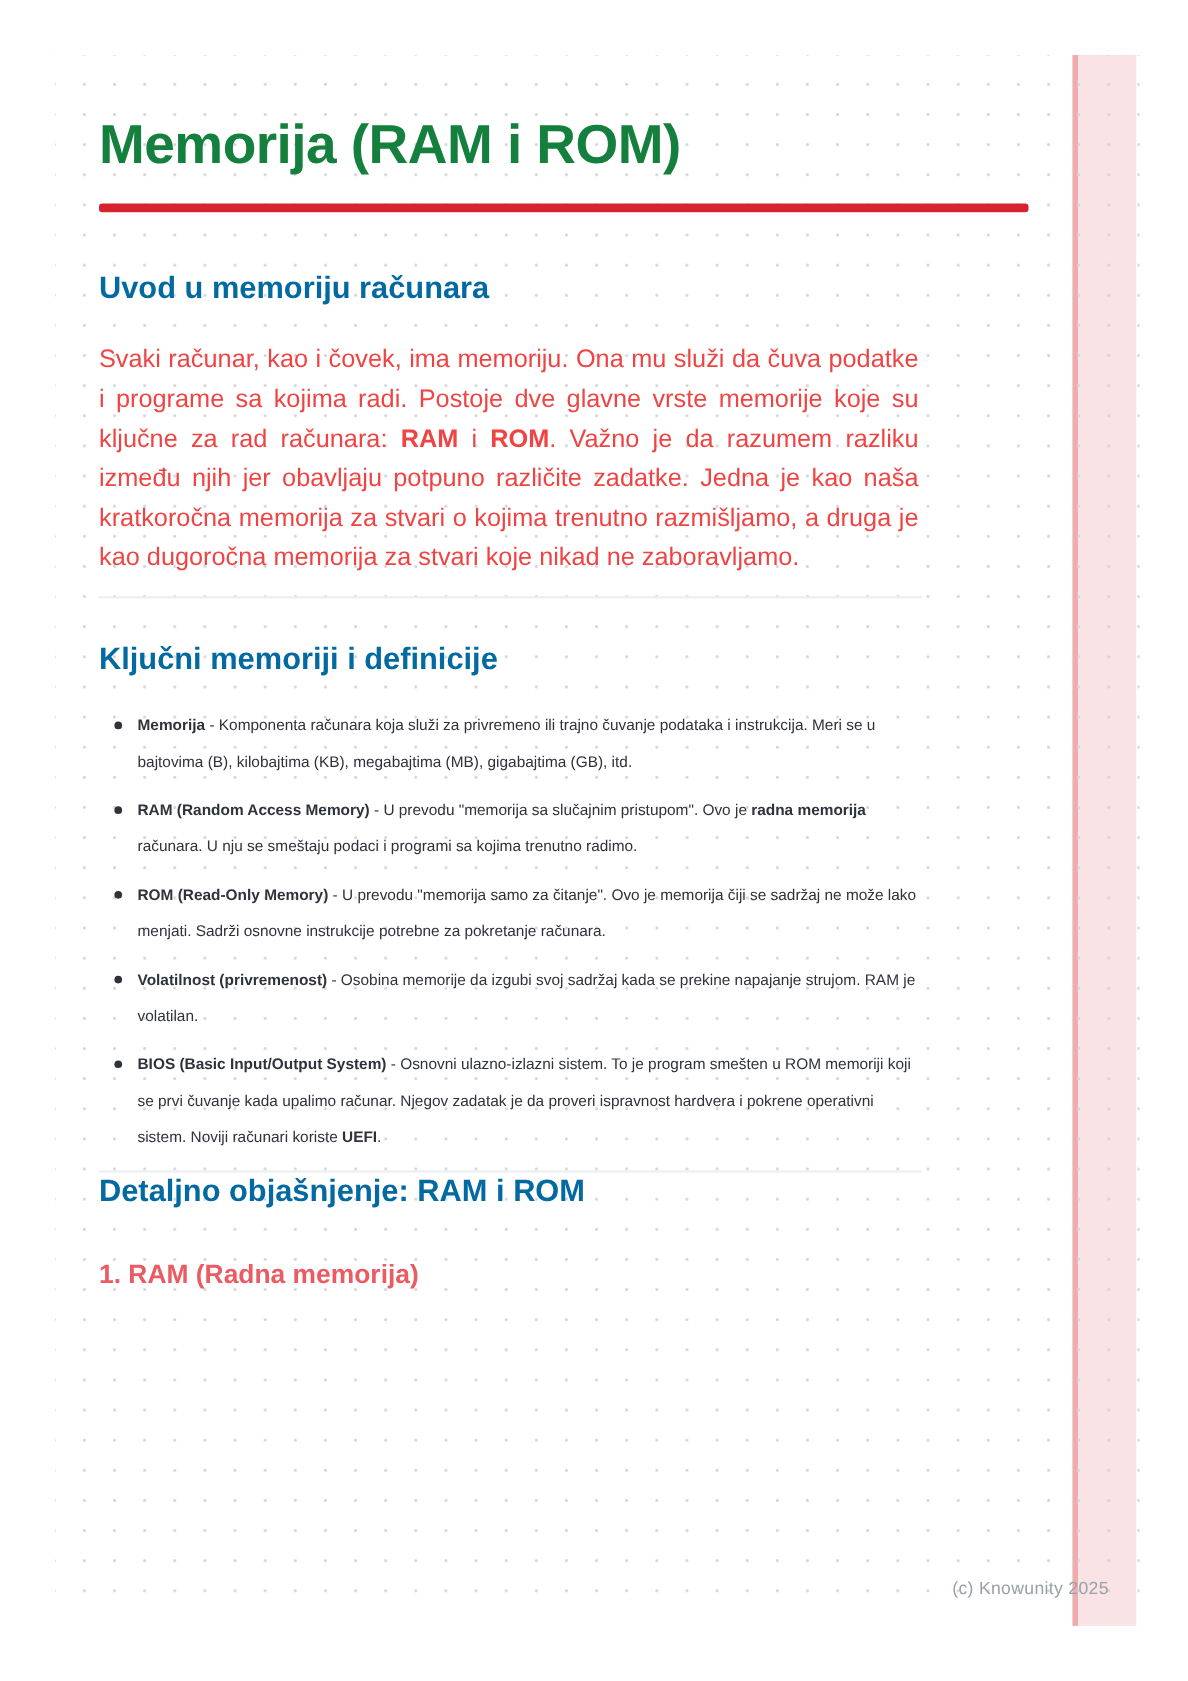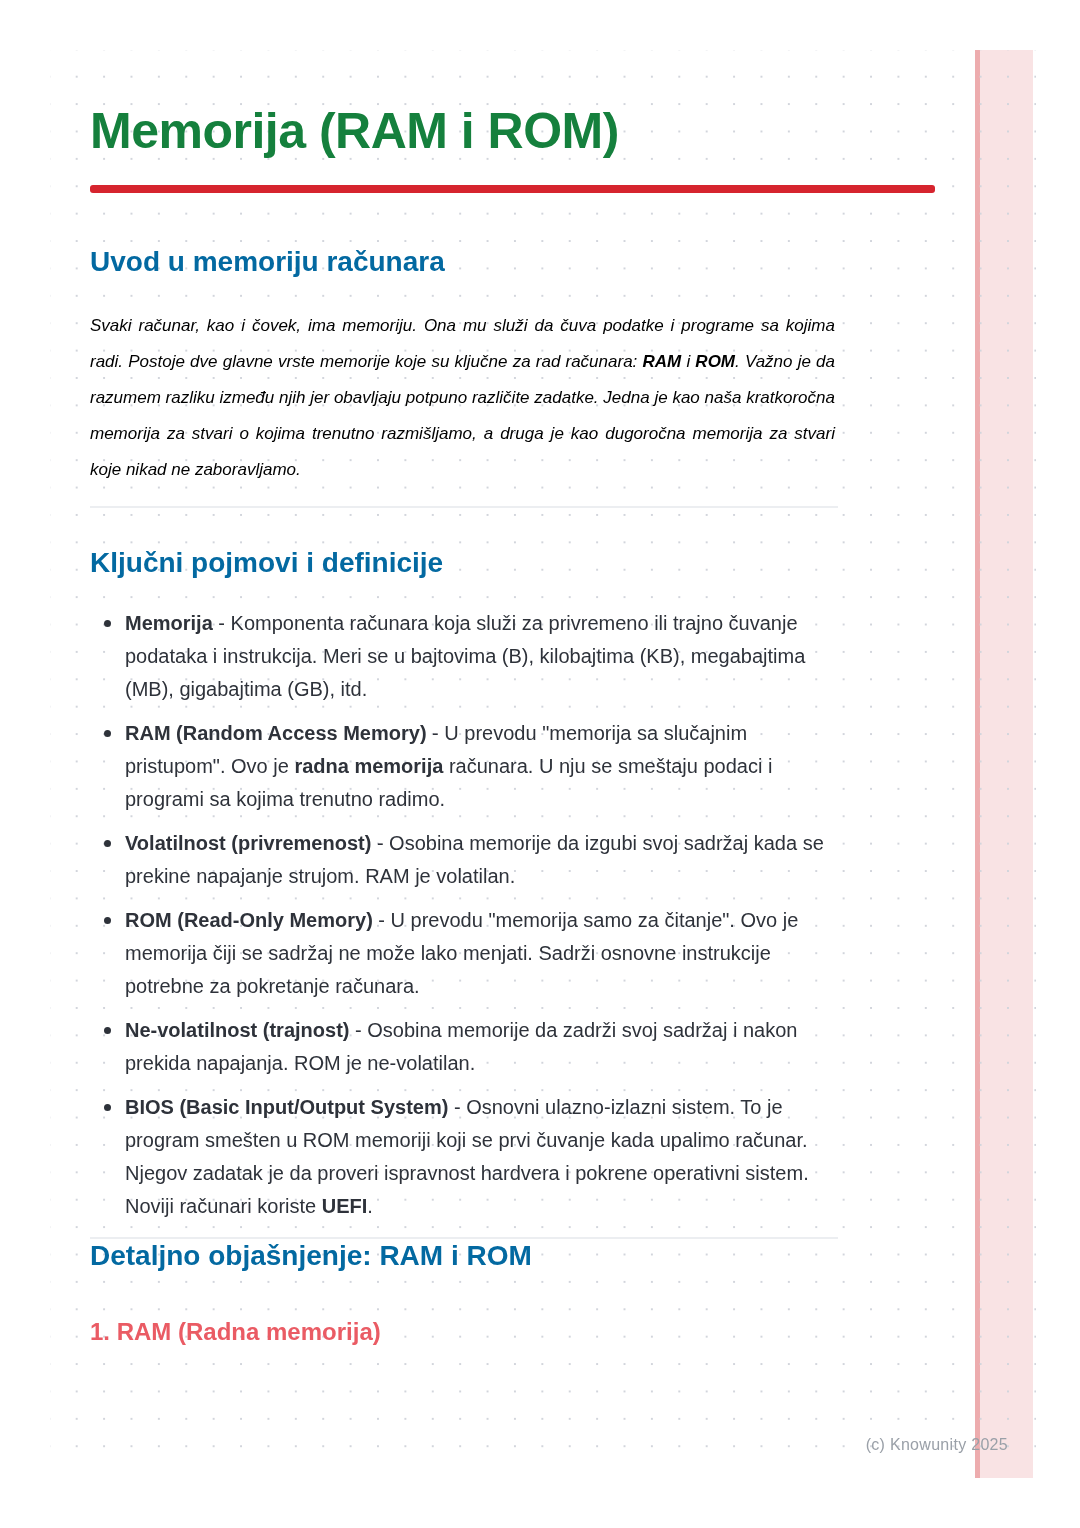--- a/index.html
+++ b/index.html
@@ -65,43 +65,42 @@
   .h2-detaljno { }
   h3 {
     margin: 46px 0 0 0;
     font-size: 24px;
     line-height: 28px;
     font-weight: bold;
     color: #ea5b64;
   }
   p.intro {
     margin: 30px 0 0 0;
-    font-size: 17px;
+    font-size: 23px;
     line-height: 36px;
     text-align: justify;
-    color: #000000;
-    font-style: italic;
+    color: #ef4444;
   }
   .divider {
     height: 2px;
     background: #eceef1;
     width: 748px;
   }
   .divider-1 { margin-top: 18px; }
   .divider-2 { margin-top: 14px; }
   ul.defs {
     margin: 28px 0 0 0;
     padding: 0;
     list-style: none;
   }
   ul.defs li {
     position: relative;
     padding-left: 35px;
     margin-bottom: 11px;
-    font-size: 20px;
+    font-size: 14px;
     line-height: 33px;
     max-width: 712px;
     color: #2e323a;
   }
   ul.defs li::before {
     content: "";
     position: absolute;
     left: 14px; top: 13px;
     width: 7px; height: 7px;
     border-radius: 50%;
@@ -130,27 +129,26 @@
   <div class="title-rule"></div>
 
   <section>
     <h2 class="h2-uvod">Uvod u memoriju računara</h2>
     <p class="intro"><span>Svaki računar, kao i čovek, ima memoriju. Ona mu služi da čuva podatke i programe sa kojima radi. Postoje dve glavne vrste memorije koje su ključne za rad računara: </span><span class="b">RAM</span><span> i </span><span class="b">ROM</span><span>. Važno je da razumem razliku između njih jer obavljaju potpuno različite zadatke. Jedna je kao naša kratkoročna memorija za stvari o kojima trenutno razmišljamo, a druga je kao dugoročna memorija za stvari koje nikad ne zaboravljamo.</span></p>
   </section>
 
   <div class="divider divider-1"></div>
 
   <section>
-    <h2 class="h2-pojmovi">Ključni pojmovi i definicije</h2>
+    <h2 class="h2-pojmovi">Ključni memoriji i definicije</h2>
     <ul class="defs">
         <li><span class="runs"><span class="b">Memorija</span><span> - Komponenta računara koja služi za privremeno ili trajno čuvanje podataka i instrukcija. Meri se u bajtovima (B), kilobajtima (KB), megabajtima (MB), gigabajtima (GB), itd.</span></span></li>
         <li><span class="runs"><span class="b">RAM (Random Access Memory)</span><span> - U prevodu "memorija sa slučajnim pristupom". Ovo je </span><span class="b">radna memorija</span><span> računara. U nju se smeštaju podaci i programi sa kojima trenutno radimo.</span></span></li>
+        <li><span class="runs"><span class="b">ROM (Read-Only Memory)</span><span> - U prevodu "memorija samo za čitanje". Ovo je memorija čiji se sadržaj ne može lako menjati. Sadrži osnovne instrukcije potrebne za pokretanje računara.</span></span></li>
         <li><span class="runs"><span class="b">Volatilnost (privremenost)</span><span> - Osobina memorije da izgubi svoj sadržaj kada se prekine napajanje strujom. RAM je volatilan.</span></span></li>
-        <li><span class="runs"><span class="b">ROM (Read-Only Memory)</span><span> - U prevodu "memorija samo za čitanje". Ovo je memorija čiji se sadržaj ne može lako menjati. Sadrži osnovne instrukcije potrebne za pokretanje računara.</span></span></li>
-        <li><span class="runs"><span class="b">Ne-volatilnost (trajnost)</span><span> - Osobina memorije da zadrži svoj sadržaj i nakon prekida napajanja. ROM je ne-volatilan.</span></span></li>
         <li><span class="runs"><span class="b">BIOS (Basic Input/Output System)</span><span> - Osnovni ulazno-izlazni sistem. To je program smešten u ROM memoriji koji se prvi čuvanje kada upalimo računar. Njegov zadatak je da proveri ispravnost hardvera i pokrene operativni sistem. Noviji računari koriste </span><span class="b">UEFI</span><span>.</span></span></li>
       </ul>
   </section>
 
   <div class="divider divider-2"></div>
 
   <section>
     <h2 class="h2-detaljno">Detaljno objašnjenje: RAM i ROM</h2>
     <h3>1. RAM (Radna memorija)</h3>
   </section>

